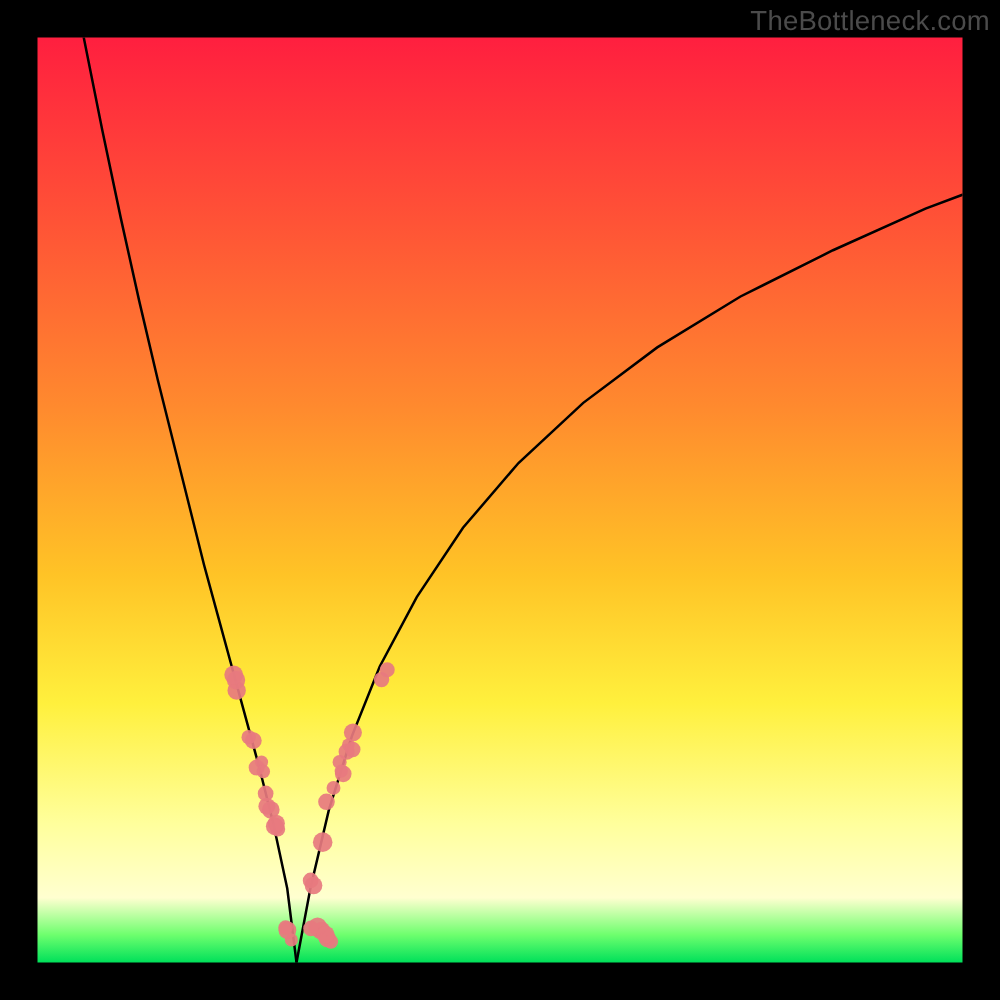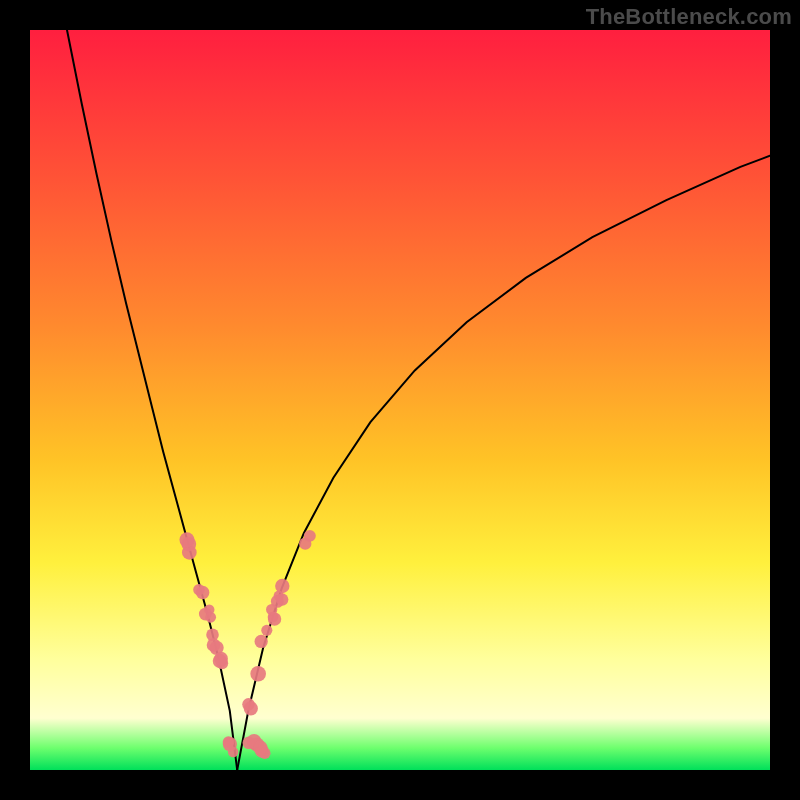--- a/index.html
+++ b/index.html
@@ -41,21 +41,21 @@
     top: 0;
     width: 740px;
     height: 740px;
   }
   .watermark {
     position: absolute;
     top: 4px;
     right: 8px;
     color: #4b4b4b;
     font-size: 22px;
-    font-weight: 700;
+    font-weight: 400;
     letter-spacing: 0.2px;
     user-select: none;
   }
 </style>
 </head>
 <body>
 
 <div class="outer">
   <div class="plot-area">
     <svg class="plot-svg" viewBox="0 0 740 740">

